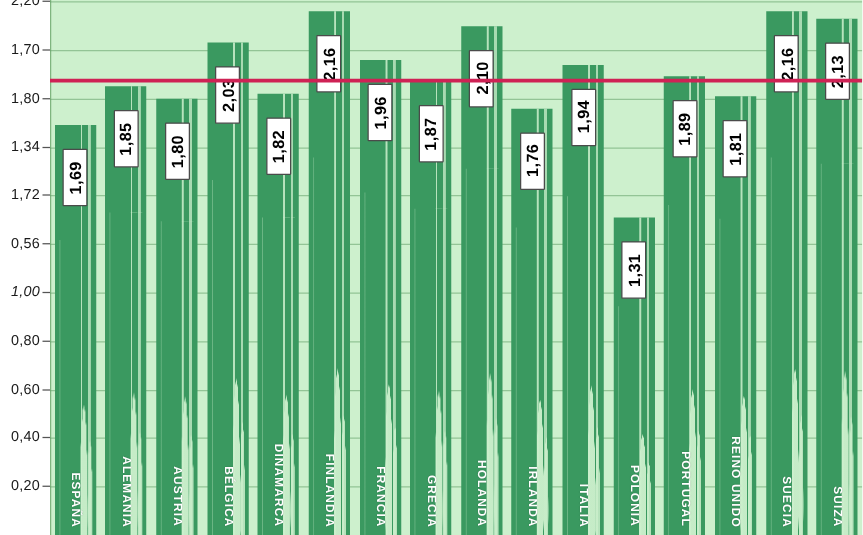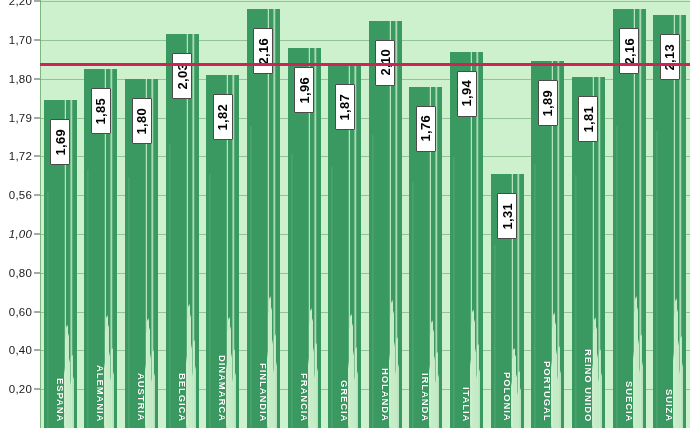--- a/index.html
+++ b/index.html
@@ -155,21 +155,21 @@
 
 <div id="root">
 
   <div id="yaxis">
       <div class="ytick-label" style="top: 1.24148px;">2,20</div>
       <div class="ytick-mark" style="top: 1.24148px;"></div>
       <div class="ytick-label" style="top: 40.0377px;">1,70</div>
       <div class="ytick-mark" style="top: 40.0377px;"></div>
       <div class="ytick-label" style="top: 78.8339px;">1,80</div>
       <div class="ytick-mark" style="top: 78.8339px;"></div>
-      <div class="ytick-label" style="top: 117.63px;">1,79</div>
+      <div class="ytick-label" style="top: 117.63px;">1,34</div>
       <div class="ytick-mark" style="top: 117.63px;"></div>
       <div class="ytick-label" style="top: 156.426px;">1,72</div>
       <div class="ytick-mark" style="top: 156.426px;"></div>
       <div class="ytick-label" style="top: 195.223px;">0,56</div>
       <div class="ytick-mark" style="top: 195.223px;"></div>
       <div class="ytick-label" style="top: 234.019px; font-style: italic;">1,00</div>
       <div class="ytick-mark" style="top: 234.019px;"></div>
       <div class="ytick-label" style="top: 272.815px; text-align: right;">0,80</div>
       <div class="ytick-mark" style="top: 272.815px;"></div>
       <div class="ytick-label" style="top: 311.611px;">0,60</div>

